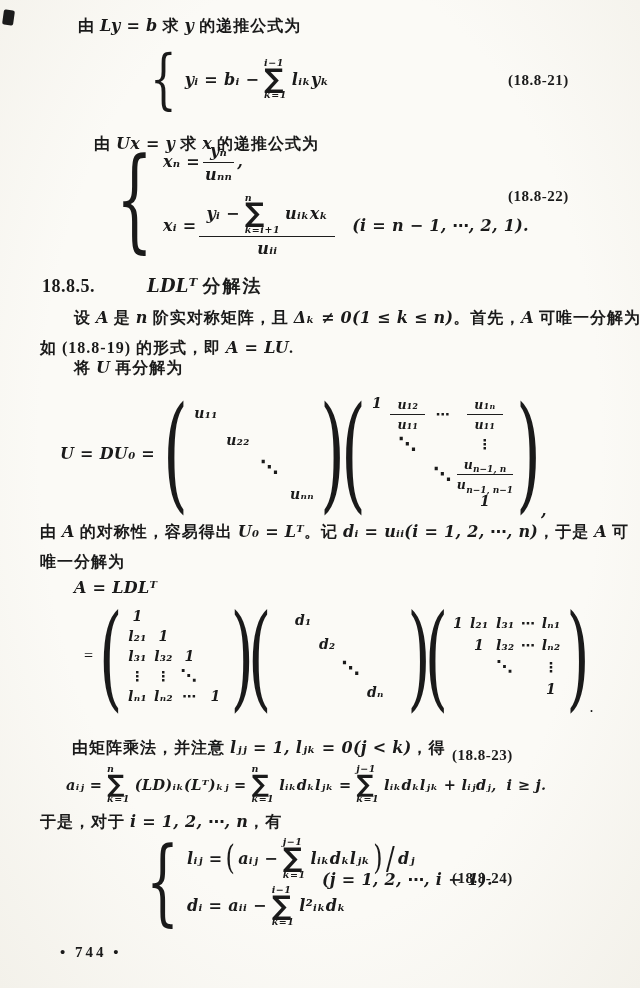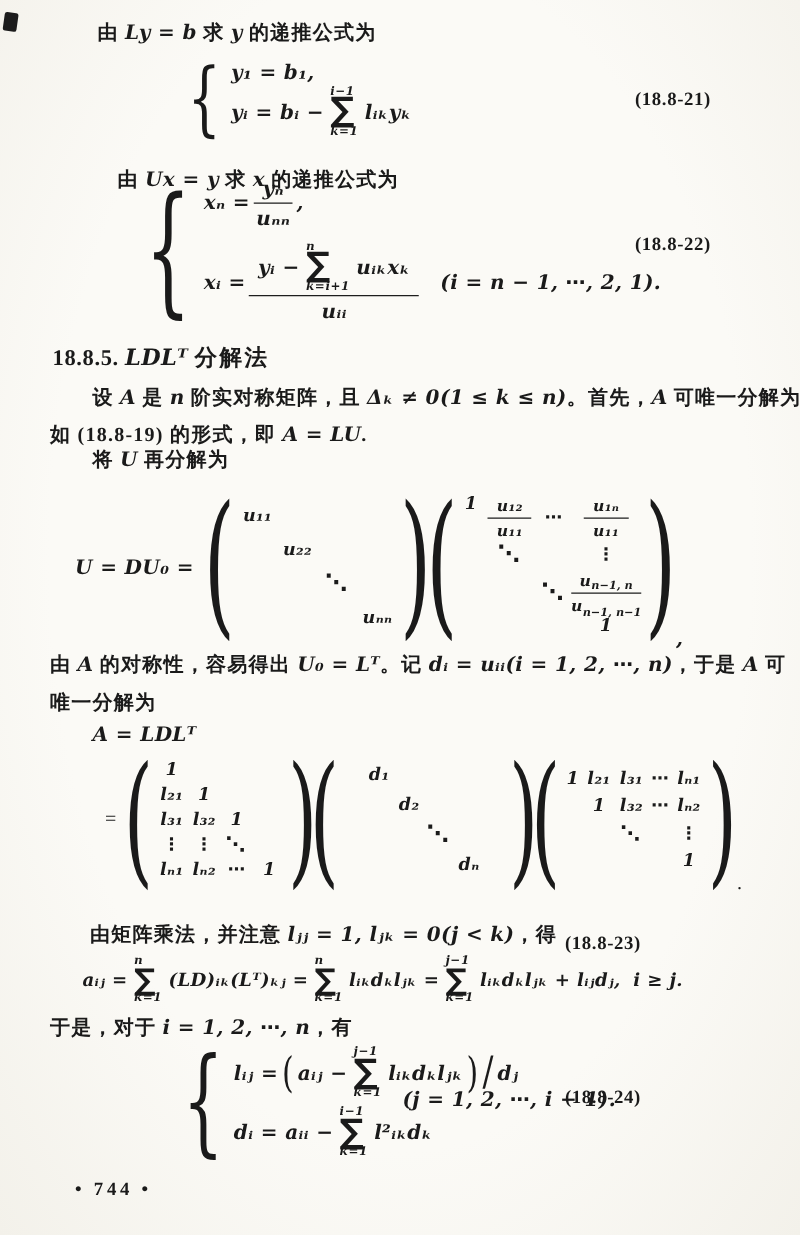--- a/index.html
+++ b/index.html
@@ -43,21 +43,20 @@
 
 <div id="page">
 
   <div class="artifact" style="left:3px;top:10px;width:11px;height:15px;transform:rotate(8deg);"></div>
 
   <div class="abs cn" style="left:78px;top:16px;"><span>由 </span><span class="m">Ly = b</span><span> 求 </span><span class="m">y</span><span> 的递推公式为</span></div>
 
   <div class="abs row" style="left:150px;top:46px;height:66px;">
     <span class="gly bv-md">{</span>
     <div class="col eqtext m" style="margin-left:8px;gap:2px;">
-      <div>y₁ = b₁,</div>
       <div class="row">
         <span>yᵢ = bᵢ −</span>
         <span class="sum">
             <span class="lim">i−1</span>
             <span class="sg sg-lg">∑</span>
             <span class="lim">k=1</span>
           </span>
         <span>lᵢₖyₖ</span>
       </div>
     </div>
@@ -90,21 +89,21 @@
             <span>uᵢₖxₖ</span>
           </span>
           <span class="den">uᵢᵢ</span>
         </span>
         <span style="margin-left:14px;">(i = n − 1, ⋯, 2, 1).</span>
       </div>
     </div>
   </div>
   <div class="abs eqlabel" style="left:508px;top:188px;">(18.8-22)</div>
 
-  <div class="abs" style="left:42px;top:274px;font-size:18px;font-weight:700;letter-spacing:.5px;"><span>18.8.5.</span> <span class="m" style="font-weight:700;">LDLᵀ</span> <span style="letter-spacing:2px;">分解法</span></div>
+  <div class="abs" style="left:42px;top:274px;font-size:18px;font-weight:700;letter-spacing:.5px;"><span>18.8.5.</span> <span class="m" style="font-weight:700;margin-left:47px;">LDLᵀ</span> <span style="letter-spacing:2px;">分解法</span></div>
 
   <div class="abs cn" style="left:74px;top:308px;"><span>设 </span><span class="m">A</span><span> 是 </span><span class="m">n</span><span> 阶实对称矩阵，且 </span><span class="m">Δₖ ≠ 0(1 ≤ k ≤ n)</span><span>。首先，</span><span class="m">A</span><span> 可唯一分解为形</span></div>
   <div class="abs cn" style="left:40px;top:338px;"><span>如 (18.8-19) 的形式，即 </span><span class="m">A = LU</span><span>.</span></div>
 
   <div class="abs cn" style="left:74px;top:358px;"><span>将 </span><span class="m">U</span><span> 再分解为</span></div>
 
   <div class="abs row" style="left:60px;top:386px;height:134px;">
     <span class="m eqtext" style="margin-right:8px;">U = DU₀ =</span>
     <span class="gly pv-xl">(</span>
     <div class="mat m" style="grid-template-columns:repeat(4,32px);grid-template-rows:repeat(4,27px);margin:0 2px;">

